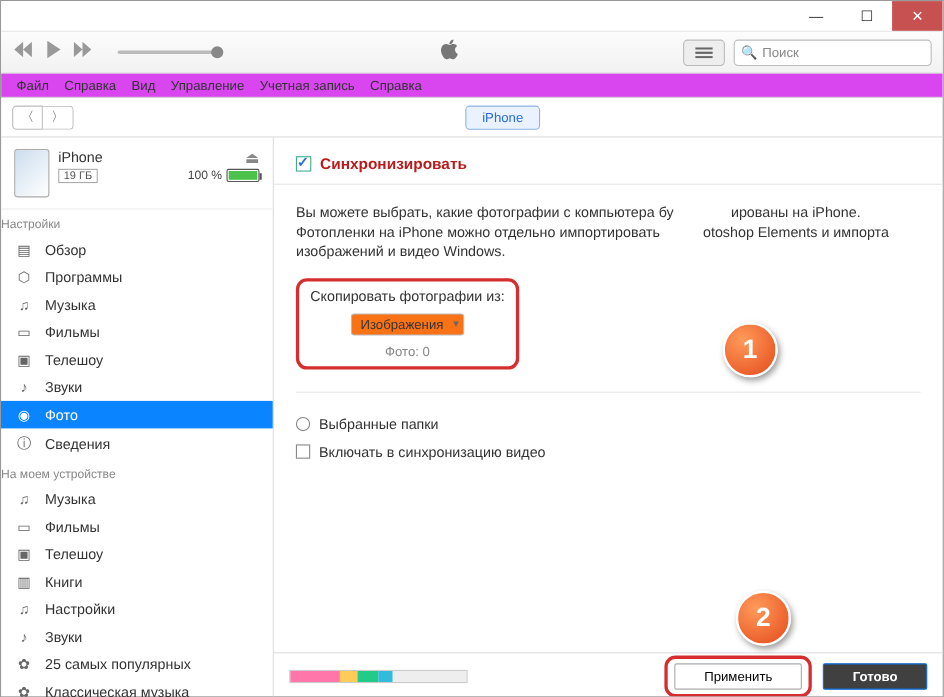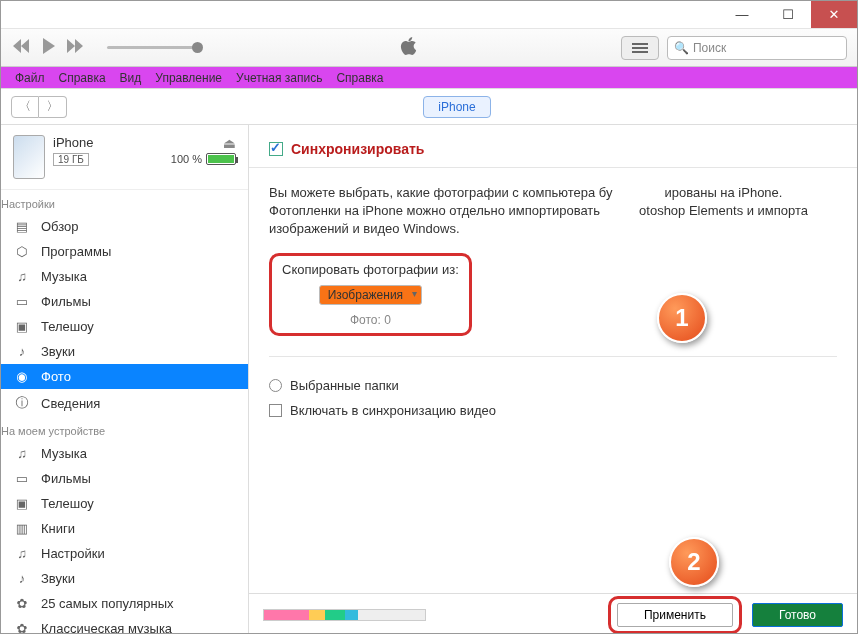--- a/index.html
+++ b/index.html
@@ -76,21 +76,21 @@
   .radio-row, .check-row { display:flex; align-items:center; gap:8px; padding:5px 0; }
   .radio { width:13px; height:13px; border:1px solid #888; border-radius:50%; position:relative; }
   .radio.on::after { content:""; position:absolute; top:2px; left:2px; width:7px; height:7px; background:#4a8ae8; border-radius:50%; }
   .chkbox { width:13px; height:13px; border:1px solid #888; }
 
   
   .footer { height:42px; border-top:1px solid #ddd; display:flex; align-items:center; padding:0 14px; gap:10px; position:relative; }
   .usage { flex:1; height:12px; background:#eee; display:flex; border:1px solid #ccc; max-width:230px; }
   .usage span { height:100%; }
   .btn { padding:4px 26px; border:1px solid #aaa; background:#fff; font-size:12px; border-radius:2px;text-align:right; }
-  .btn-primary { background:#15803d; border-color:#0a6edb; color:#fff; }
+  .btn-primary { background:#404040; border-color:#0a6edb; color:#fff;font-weight:bold; }
 
   .apply-wrap { border:3px solid #d62e2e; border-radius:10px; padding:4px 6px; position:relative; }
 
   
   .callout { position:absolute; width:50px; height:50px; border-radius:50%; background:radial-gradient(circle at 35% 30%, #ff9a5a, #e44a1a); color:#fff; font-weight:bold; font-size:24px; display:flex; align-items:center; justify-content:center; box-shadow:2px 3px 6px rgba(0,0,0,.4); border:2px solid #fff; z-index:10; }
   .c1 { top:168px; right:150px; }
   .c2 { right:138px; bottom:48px; }
 </style>
 </head>
 <body>

